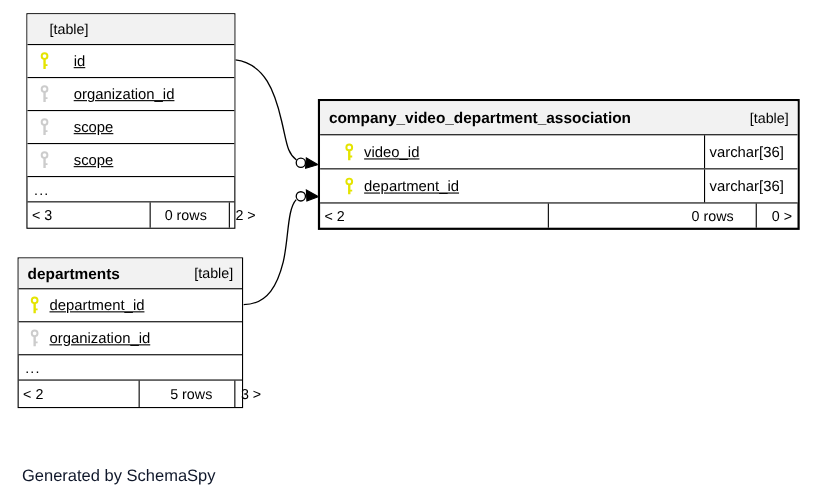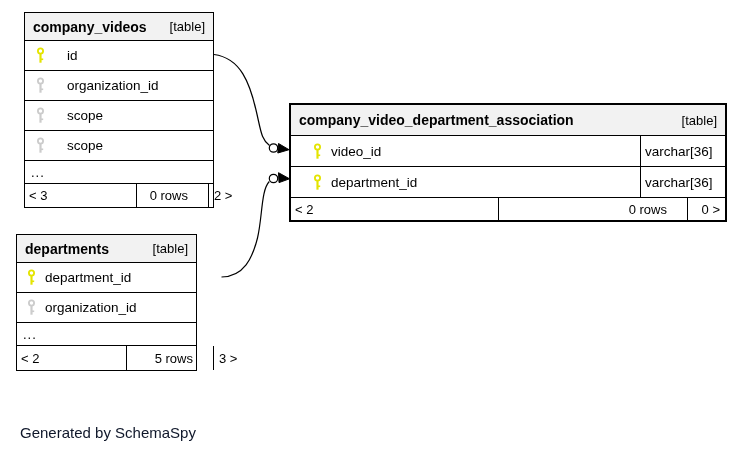--- a/index.html
+++ b/index.html
@@ -38,21 +38,21 @@
     display:flex;align-items:center;border-top:1px solid var(--border);
     flex:none;font-size:13.5px;background:#fff;
   }
   .t1 .row{height:29px;padding-left:11px;}
   .t2 .row{height:29px;padding-left:10px;}
   .t3 .row{height:30px;padding-left:22px;}
 
   .keyicon{flex:none;display:block;width:9px;height:17px;}
   .keyicon.pk{color:var(--pk);}
   .keyicon.gk{color:var(--gk);}
-  .cname{white-space:nowrap;}
+  .cname{white-space:nowrap;text-decoration:underline;}
   .t1 .cname{margin-left:22px;}
   .t2 .cname{margin-left:9px;}
   .t3 .cname{margin-left:9px;flex:1;}
   .ctype{
     border-left:1px solid var(--border);align-self:stretch;flex:none;
     display:flex;align-items:center;justify-content:flex-start;
     width:76px;padding:0 4px;font-size:13.5px;white-space:nowrap;
   }
 
   .ell{
@@ -86,21 +86,20 @@
   </g>
   <g>
     <path d="M 221.5 277 C 244 276.5, 252.5 258, 257.5 238 C 262.5 217, 261 190, 269.3 181.5"></path>
     <circle cx="273.5" cy="178.5" r="4.2"></circle>
     <polygon points="278.5,172.7 279,182.6 289.5,178.8"></polygon>
   </g>
 </svg>
 
 <div class="table t1" style="left:24px;top:12px;width:190px;">
   <div class="hdr">
-    <span class="tname">company_videos</span>
     <span class="tkind">[table]</span>
   </div>
   <div class="row">
     <svg class="keyicon pk" viewBox="0 0 10 18">
         <circle cx="5" cy="4" r="2.9" fill="none" stroke="currentColor" stroke-width="2"></circle>
         <path d="M5 7 V17" stroke="currentColor" stroke-width="2.4" fill="none"></path>
         <path d="M5 13.2 H8" stroke="currentColor" stroke-width="1.8" fill="none"></path>
       </svg>
     <span class="cname">id</span>
   </div>
@@ -131,21 +130,21 @@
   <div class="ell">
     <span>...</span>
   </div>
   <div class="foot">
     <span class="f1">&lt; 3</span>
     <span class="f2">0 rows</span>
     <span class="f3">2 &gt;</span>
   </div>
 </div>
 
-<div class="table t2" style="left:16px;top:234px;width:181px;">
+<div class="table t2" style="left:16px;top:234px;width:205px;">
   <div class="hdr">
     <span class="tname">departments</span>
     <span class="tkind">[table]</span>
   </div>
   <div class="row">
     <svg class="keyicon pk" viewBox="0 0 10 18">
         <circle cx="5" cy="4" r="2.9" fill="none" stroke="currentColor" stroke-width="2"></circle>
         <path d="M5 7 V17" stroke="currentColor" stroke-width="2.4" fill="none"></path>
         <path d="M5 13.2 H8" stroke="currentColor" stroke-width="1.8" fill="none"></path>
       </svg>
@@ -162,21 +161,21 @@
   <div class="ell">
     <span>...</span>
   </div>
   <div class="foot">
     <span class="f1">&lt; 2</span>
     <span class="f2">5 rows</span>
     <span class="f3">3 &gt;</span>
   </div>
 </div>
 
-<div class="table t3" style="left:289px;top:103px;width:438px;">
+<div class="table t3" style="left:289px;top:90px;width:438px;">
   <div class="hdr">
     <span class="tname">company_video_department_association</span>
     <span class="tkind">[table]</span>
   </div>
   <div class="row">
     <svg class="keyicon pk" viewBox="0 0 10 18">
         <circle cx="5" cy="4" r="2.9" fill="none" stroke="currentColor" stroke-width="2"></circle>
         <path d="M5 7 V17" stroke="currentColor" stroke-width="2.4" fill="none"></path>
         <path d="M5 13.2 H8" stroke="currentColor" stroke-width="1.8" fill="none"></path>
       </svg>

